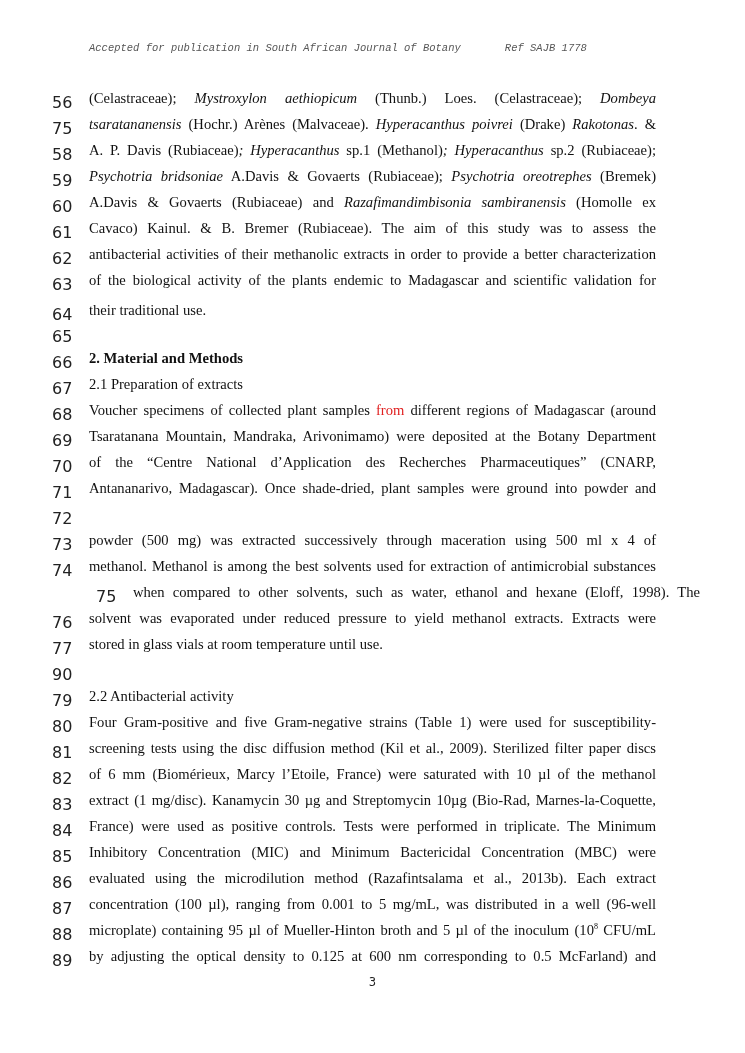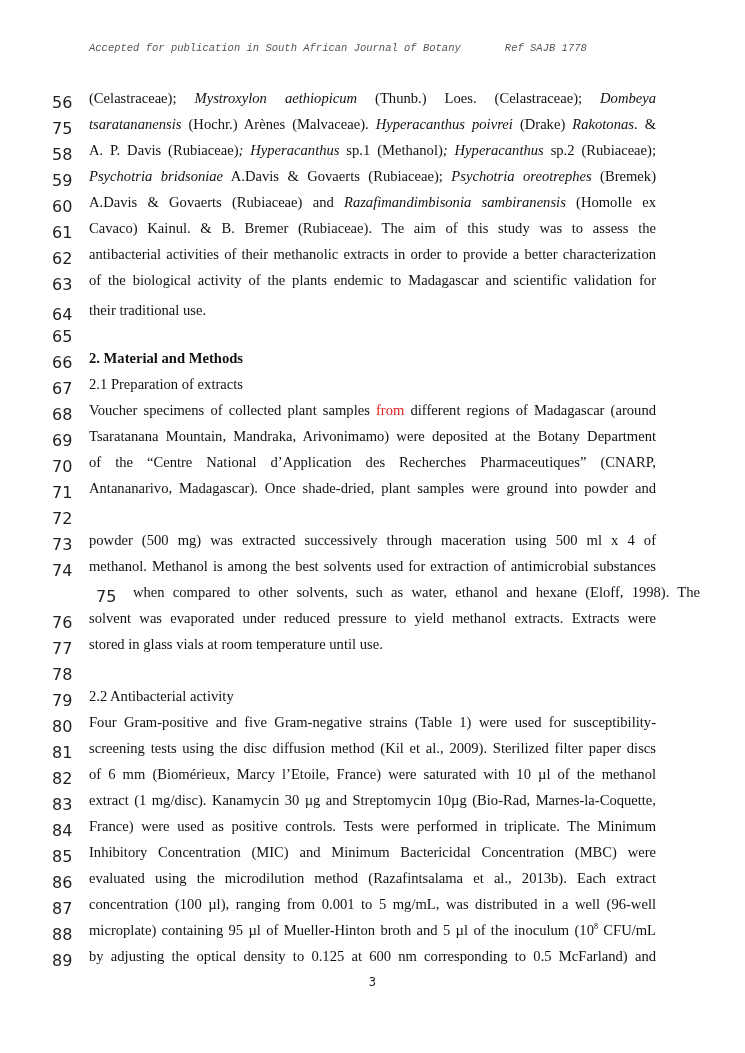--- a/index.html
+++ b/index.html
@@ -119,21 +119,21 @@
     </div>
     <div class="line" style="top: 608px;">
       <span class="ln">76</span>
       <div class="txt j"><span>solvent was evaporated under reduced pressure to yield methanol extracts. Extracts were</span></div>
     </div>
     <div class="line" style="top: 634px;">
       <span class="ln">77</span>
       <div class="txt"><span>stored in glass vials at room temperature until use.</span></div>
     </div>
     <div class="line" style="top: 660px;">
-      <span class="ln">78</span>
+      <span class="ln">90</span>
       <div class="txt"></div>
     </div>
     <div class="line" style="top: 686px;">
       <span class="ln">79</span>
       <div class="txt"><span>2.2 Antibacterial activity</span></div>
     </div>
     <div class="line" style="top: 712px;">
       <span class="ln">80</span>
       <div class="txt j"><span>Four Gram-positive and five Gram-negative strains (Table 1) were used for susceptibility-</span></div>
     </div>

